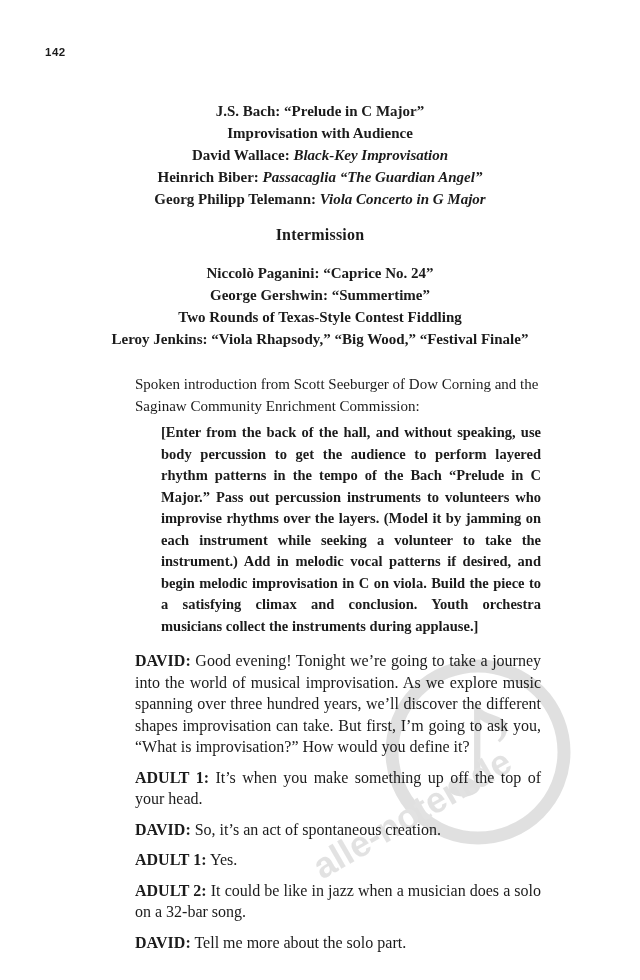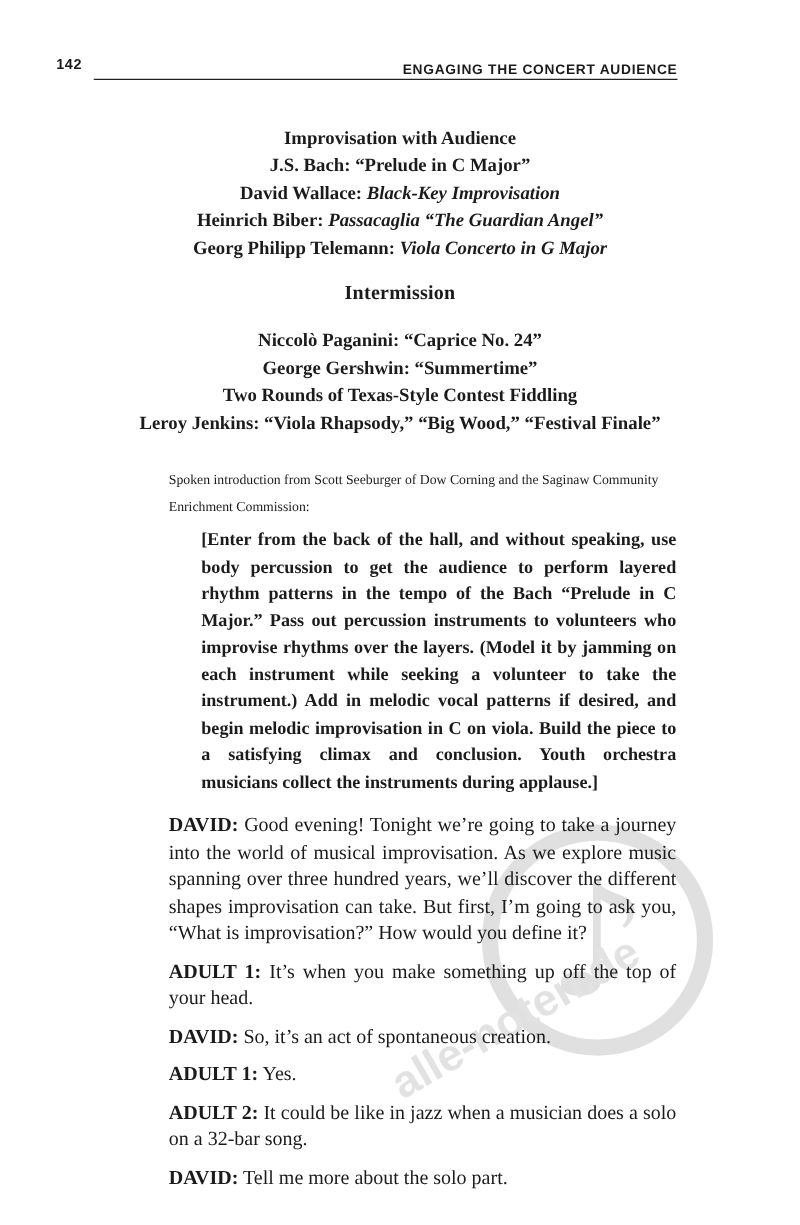--- a/index.html
+++ b/index.html
@@ -74,21 +74,21 @@
     margin-bottom: 18px;
     letter-spacing: 0.2px;
   }
 
   .body-col {
     margin-left: 135px;
     margin-right: 99px; 
     margin-top: 24px;
   }
   .intro {
-    font-size: 11px;
+    font-size: 15px;
     line-height: 21.5px;
     text-align: left;
   }
   .stage {
     margin-top: 5px;
     margin-left: 26px;
     font-size: 14.5px;
     line-height: 21.5px;
     font-weight: 700;
     text-align: justify;
@@ -136,30 +136,27 @@
 <div class="page">
 
   <svg class="watermark" viewBox="0 0 310 330" aria-hidden="true">
     <circle class="wm-circle" cx="178" cy="124" r="86"></circle>
     <text class="wm-note" x="178" y="168" text-anchor="middle">♪</text>
     <text class="wm-text" transform="translate(22,252) rotate(-30)">alle-noten.de</text>
   </svg>
 
   <header class="running-head">
     <span class="folio">142</span>
-    <div class="head-title-wrap">
-      <span class="head-title">ENGAGING THE CONCERT AUDIENCE</span>
-    </div>
   </header>
 
   <div class="content">
 
     <div class="program">
+      <p class="prog-line"><span>J.S. Bach: “Prelude in C Major”</span><span class="it"></span></p>
       <p class="prog-line"><span>Improvisation with Audience</span><span class="it"></span></p>
-      <p class="prog-line"><span>J.S. Bach: “Prelude in C Major”</span><span class="it"></span></p>
       <p class="prog-line"><span>David Wallace: </span><span class="it">Black-Key Improvisation</span></p>
       <p class="prog-line"><span>Heinrich Biber: </span><span class="it">Passacaglia “The Guardian Angel”</span></p>
       <p class="prog-line"><span>Georg Philipp Telemann: </span><span class="it">Viola Concerto in G Major</span></p>
     </div>
 
     <h2 class="intermission">Intermission</h2>
 
     <div class="program">
       <p class="prog-line">Niccolò Paganini: “Caprice No. 24”</p>
       <p class="prog-line">George Gershwin: “Summertime”</p>

